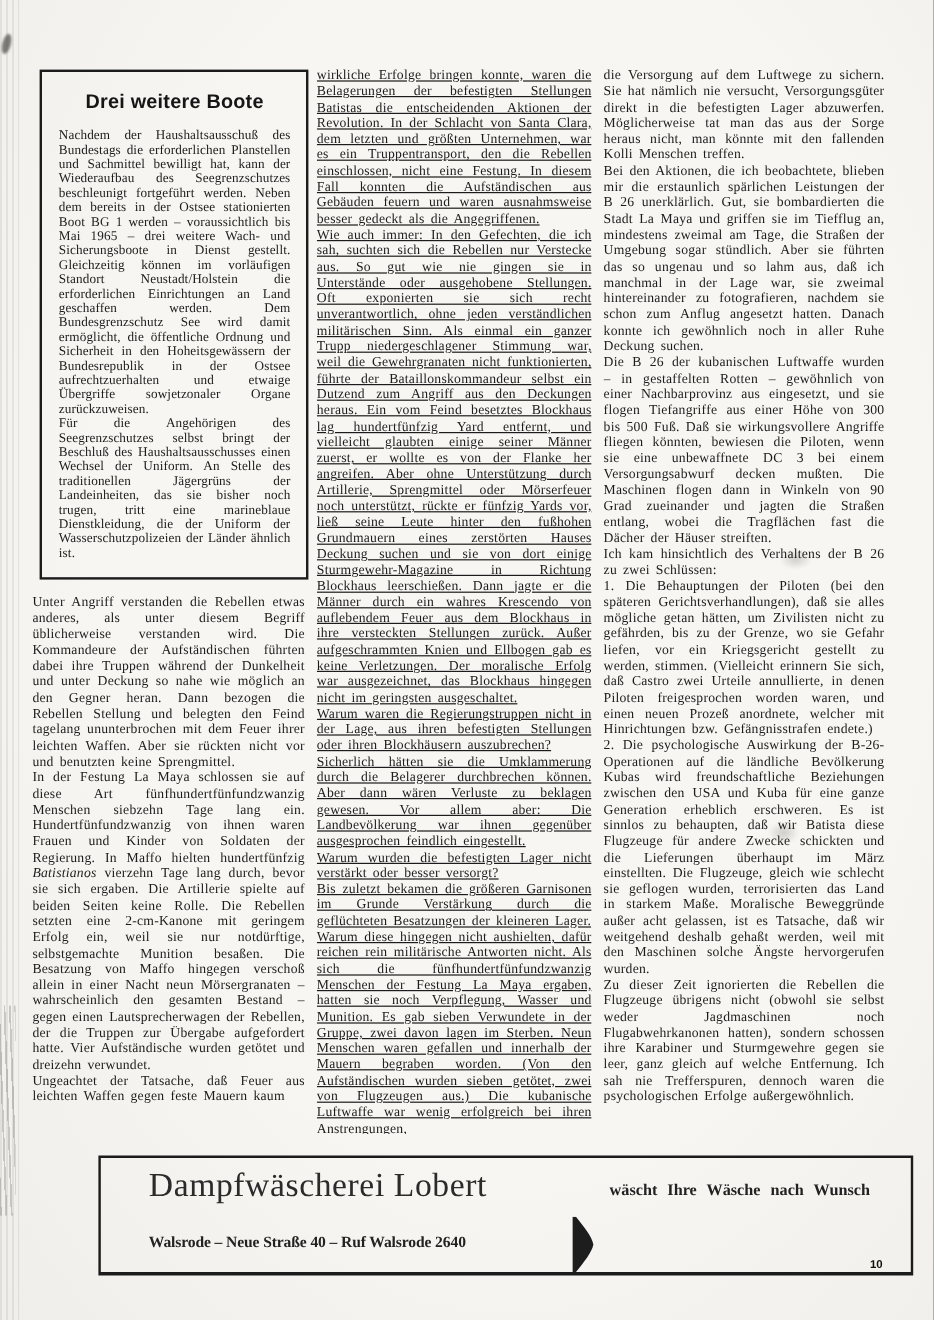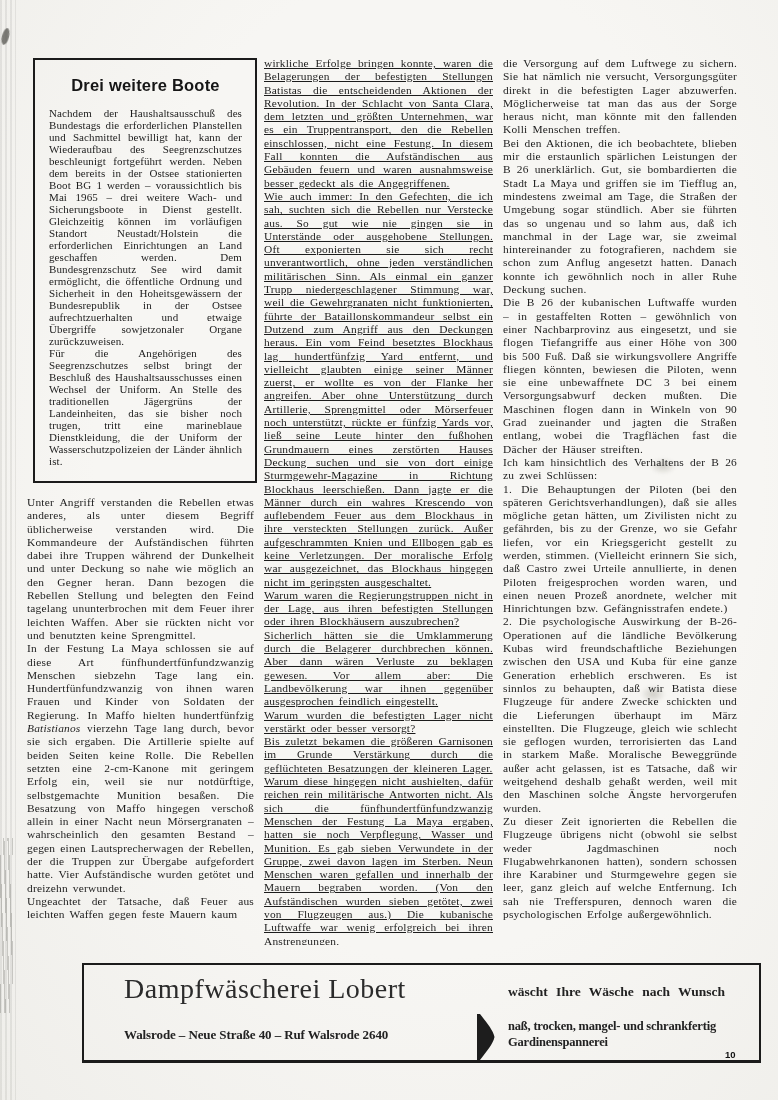--- a/index.html
+++ b/index.html
@@ -119,21 +119,17 @@
 
   <div class="ad">
     <div class="ad-company">Dampfwäscherei Lobert</div>
     <div class="ad-address">Walsrode – Neue Straße 40 – Ruf Walsrode 2640</div>
     <div class="ad-slogan">wäscht Ihre Wäsche nach Wunsch</div>
     <div class="ad-arrow">
       <svg width="18" height="46" viewBox="0 0 18 46" xmlns="http://www.w3.org/2000/svg">
         <path d="M0,0 L3,0 C10,9 16,16 17.5,23 C16,30 10,37 3,46 L0,46 Z" fill="#1d1d1d"></path>
       </svg>
     </div>
-    <div class="ad-services">
-      <div>naß, trocken, mangel- und schrankfertig</div>
-      <div>Gardinenspannerei</div>
-    </div>
   </div>
 
   <div class="page-num">10</div>
 
 </div>
 
 </body></html>

